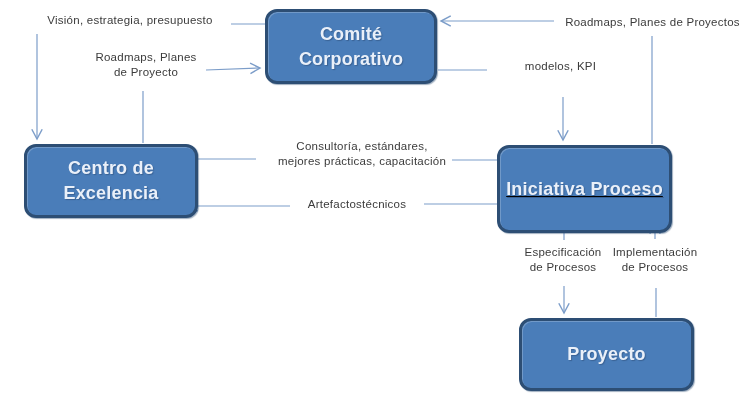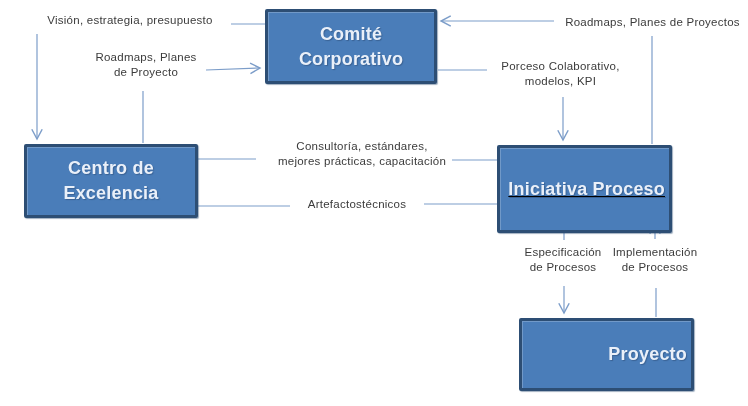--- a/index.html
+++ b/index.html
@@ -13,25 +13,25 @@
   }
   #arrow-layer {
     position: absolute;
     left: 0; top: 0;
     width: 748px; height: 406px;
   }
   .node {
     position: absolute;
     background: #4A7DB9;
     border: 3px solid #2D4E74;
-    border-radius: 2px;
+    border-radius: 12px;
     box-shadow: inset 1px 1px 0 rgba(255,255,255,0.22), 1px 1px 1px rgba(45,78,116,0.45);
     display: flex;
     align-items: center;
-    justify-content: flex-end;
+    justify-content: center;
     text-align: center;
     box-sizing: border-box;
   }
   .node span {
     color: #EAF0F9;
     font-weight: bold;
     font-size: 18px;
     line-height: 1.38;
     letter-spacing: 0.2px;
     text-shadow: 1px 1px 1px rgba(30,50,80,0.35);
@@ -109,21 +109,20 @@
   <div class="edge-label" style="left:76px; top:50px; width:140px;text-align:center;">
     <div>Roadmaps, Planes</div>
     <div>de Proyecto</div>
   </div>
 
   <div class="edge-label" style="left:560px; top:15px; width:185px;">
     <div>Roadmaps, Planes de Proyectos</div>
   </div>
 
   <div class="edge-label" style="left:478px; top:59px; width:165px;">
-    <div>Porceso Colaborativo,</div>
     <div>modelos, KPI</div>
   </div>
 
   <div class="edge-label" style="left:262px; top:139px; width:200px;">
     <div>Consultoría, estándares,</div>
     <div>mejores prácticas, capacitación</div>
   </div>
 
   <div class="edge-label" style="left:287px; top:197px; width:140px;">
     <div>Artefactostécnicos</div>

